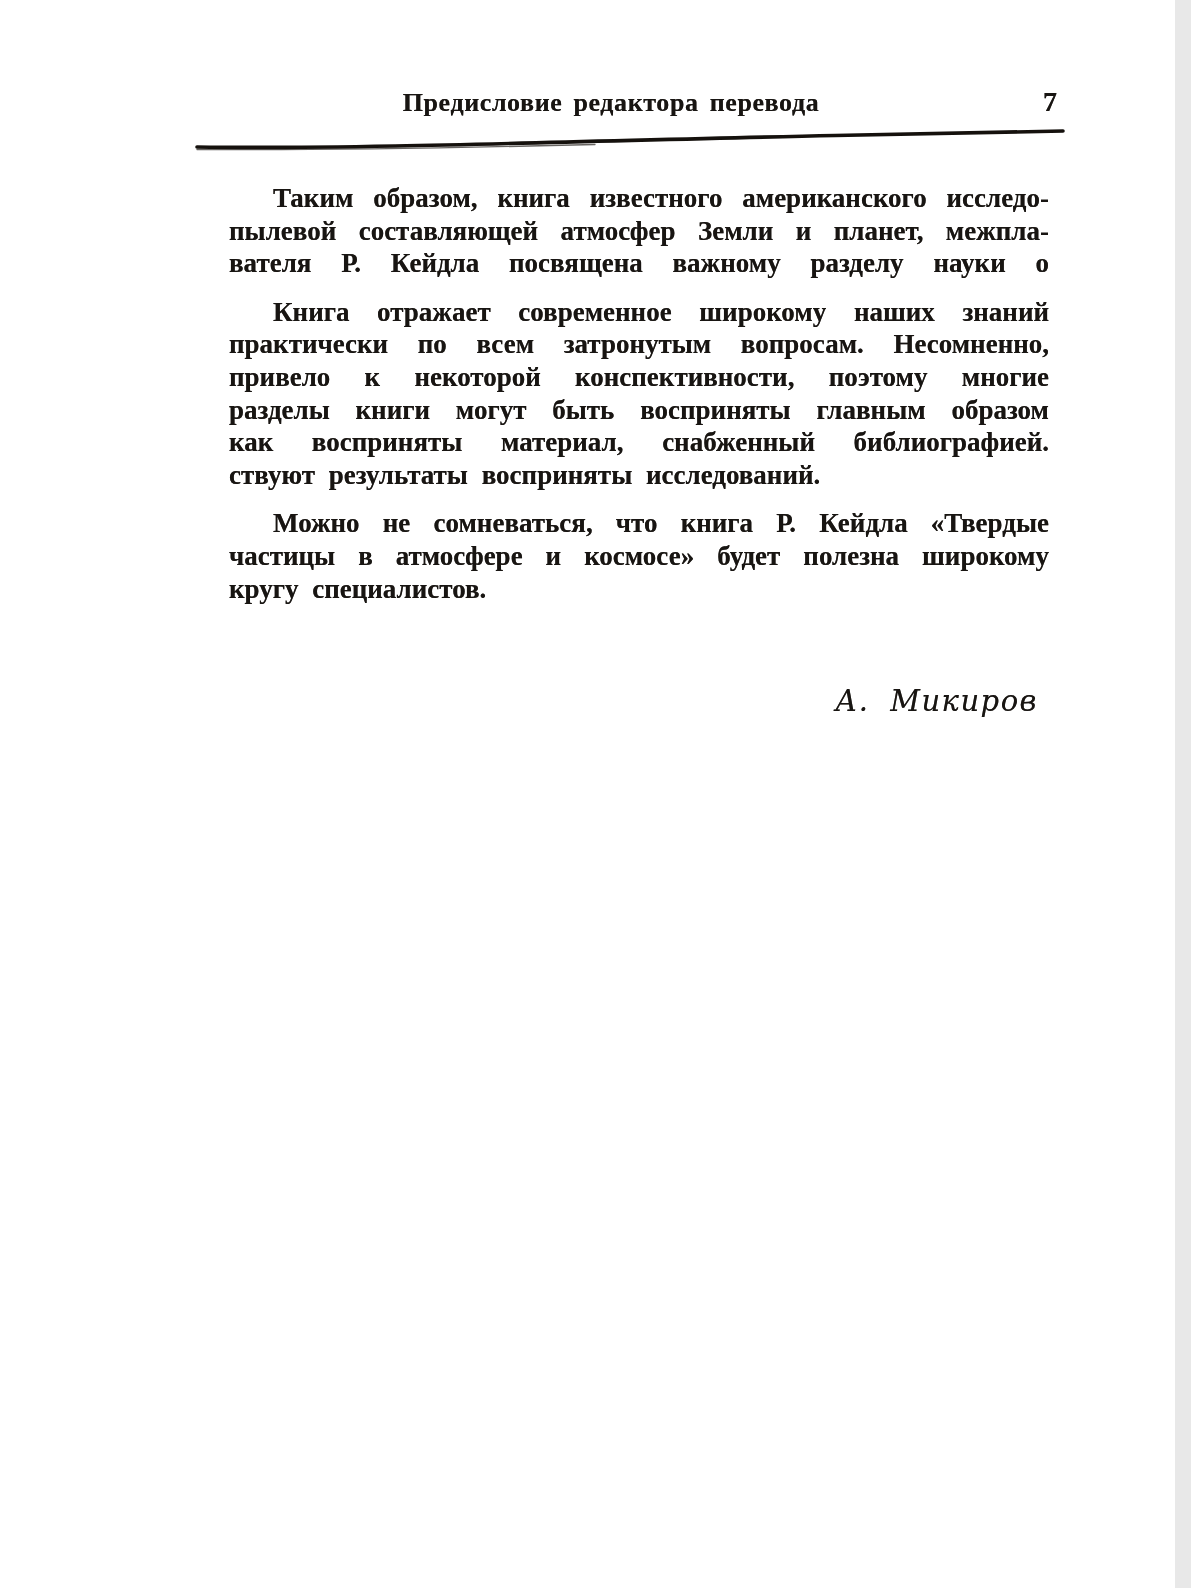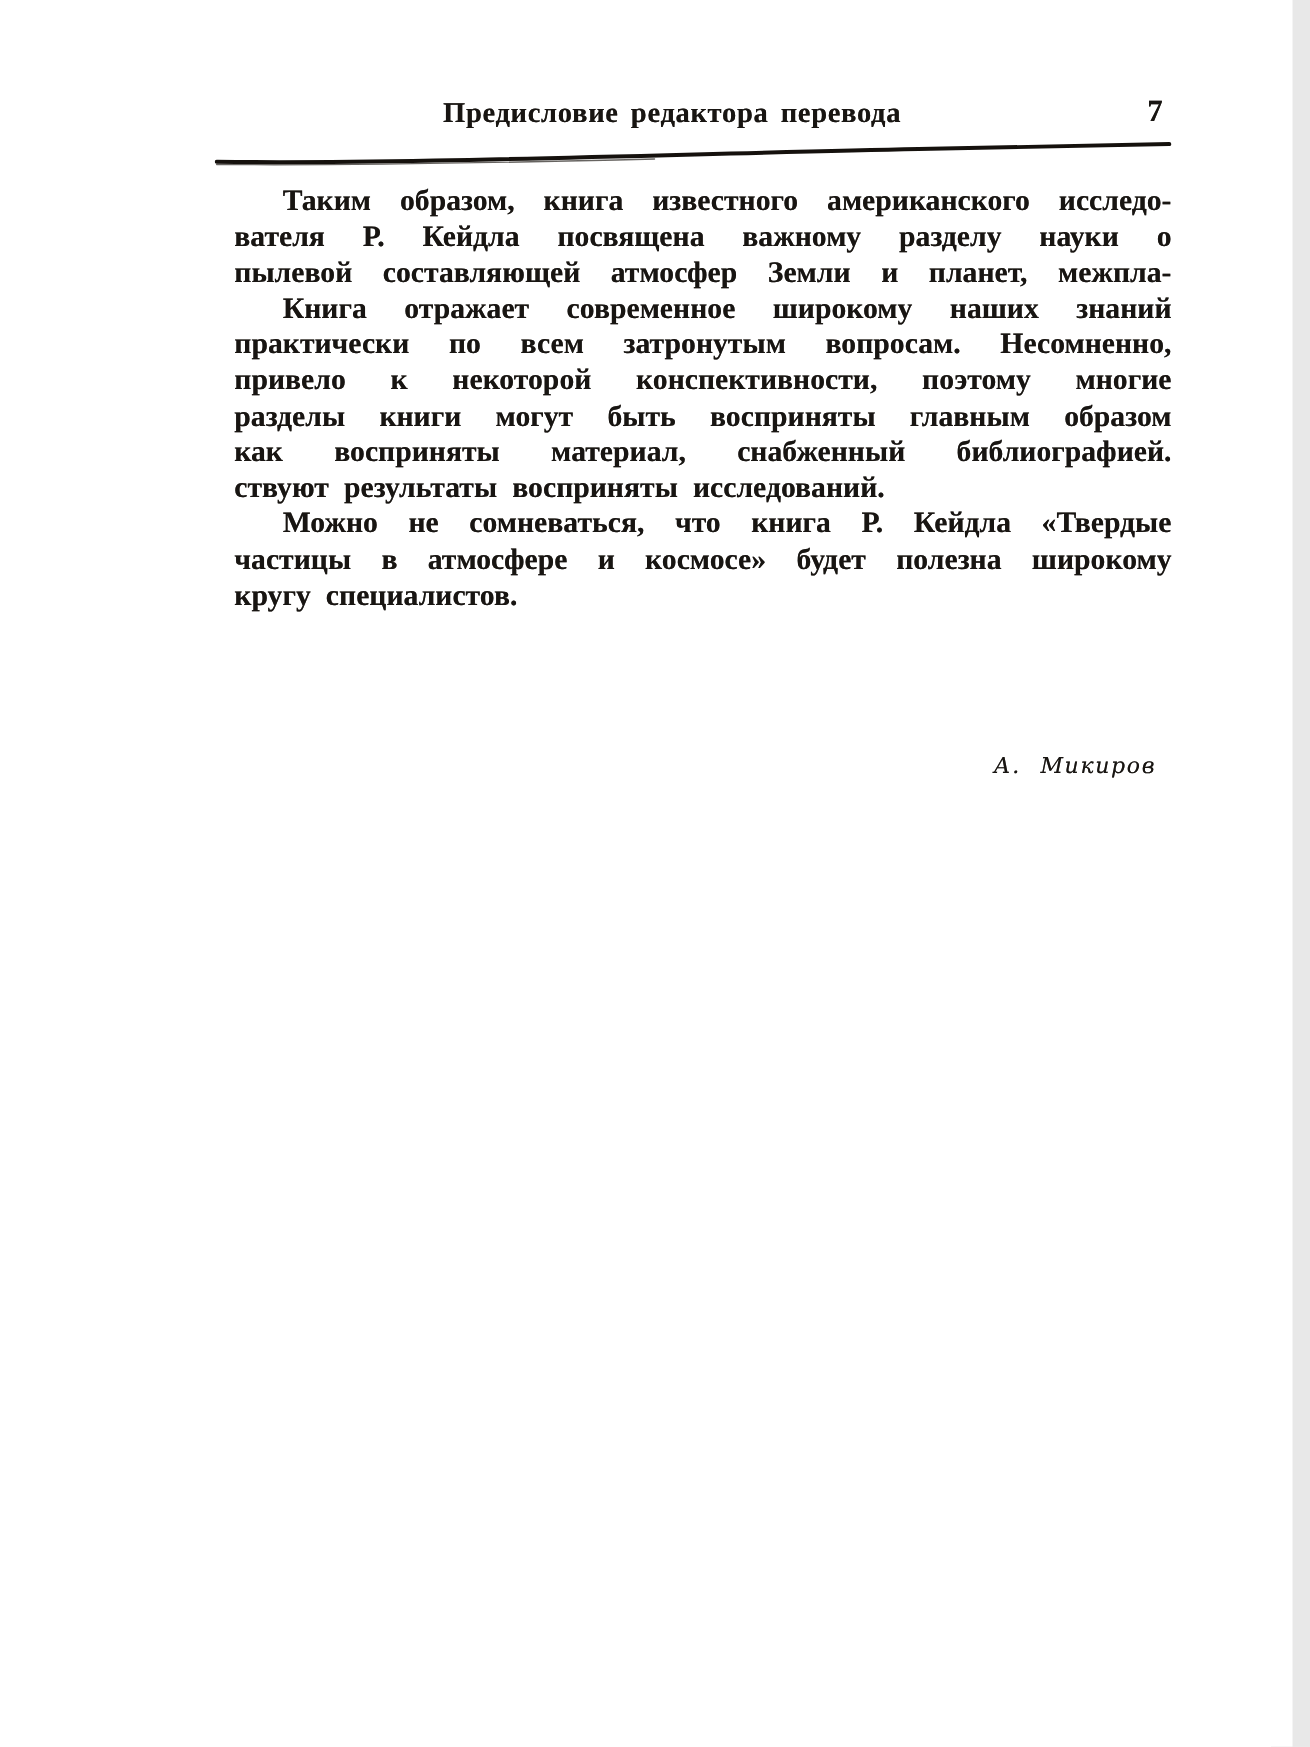--- a/index.html
+++ b/index.html
@@ -62,42 +62,42 @@
     position: absolute;
     left: 213px;
     top: 166px;
     width: 852px;
     font-size: 27px;
     font-weight: 700;
     line-height: 32.6px;
     word-spacing: 2px;
     text-shadow: 0 0 0.45px rgba(25,20,15,0.7);
   }
-  .para { margin: 0; }
+  .para { margin: 16px; }
   .line {
     text-align: justify;
     text-align-last: justify;
     white-space: normal;
   }
   .line.indent { padding-left: 44px; }
   .line.last {
     text-align-last: left;
     word-spacing: 7px;
   }
 
   
   .signature-row {
     position: absolute;
-    left: 227px;
+    left: 214px;
     top: 684px;
     width: 852px;
     text-align: right;
     padding-right: 28px;
     box-sizing: border-box;
-    font-size: 20px;
+    font-size: 29px;
     font-style: italic;
     font-weight: 400;
     font-family: "DejaVu Serif", "Liberation Serif", serif;
     letter-spacing: 1.5px;
     word-spacing: 10px;
     text-shadow: 0 0 0.5px rgba(25,20,15,0.65);
   }
 </style>
 </head>
 <body>
@@ -113,22 +113,22 @@
     <svg width="872" height="26" viewBox="0 0 872 26">
       <path d="M2,21 C160,23.5 420,14 640,9.5 C760,7 830,6 868,5" fill="none" stroke="#15110d" stroke-width="3.6" stroke-linecap="round"></path>
       <path d="M2,23.5 C120,24.5 260,22 400,18.5" fill="none" stroke="#15110d" stroke-width="1.3" stroke-linecap="round" opacity="0.65"></path>
     </svg>
   </div>
 
   <div class="page-body">
 
     <div class="para">
       <div class="line indent">Таким образом, книга известного американского исследо-</div>
+      <div class="line">пылевой составляющей атмосфер Земли и планет, межпла-</div>
       <div class="line">вателя Р. Кейдла посвящена важному разделу науки о</div>
-      <div class="line">пылевой составляющей атмосфер Земли и планет, межпла-</div>
     </div>
 
     <div class="para">
       <div class="line indent">Книга отражает современное широкому наших знаний</div>
       <div class="line">практически по всем затронутым вопросам. Несомненно,</div>
       <div class="line">привело к некоторой конспективности, поэтому многие</div>
       <div class="line">разделы книги могут быть восприняты главным образом</div>
       <div class="line">как восприняты материал, снабженный библиографией.</div>
       <div class="line last">ствуют результаты восприняты исследований.</div>
     </div>

